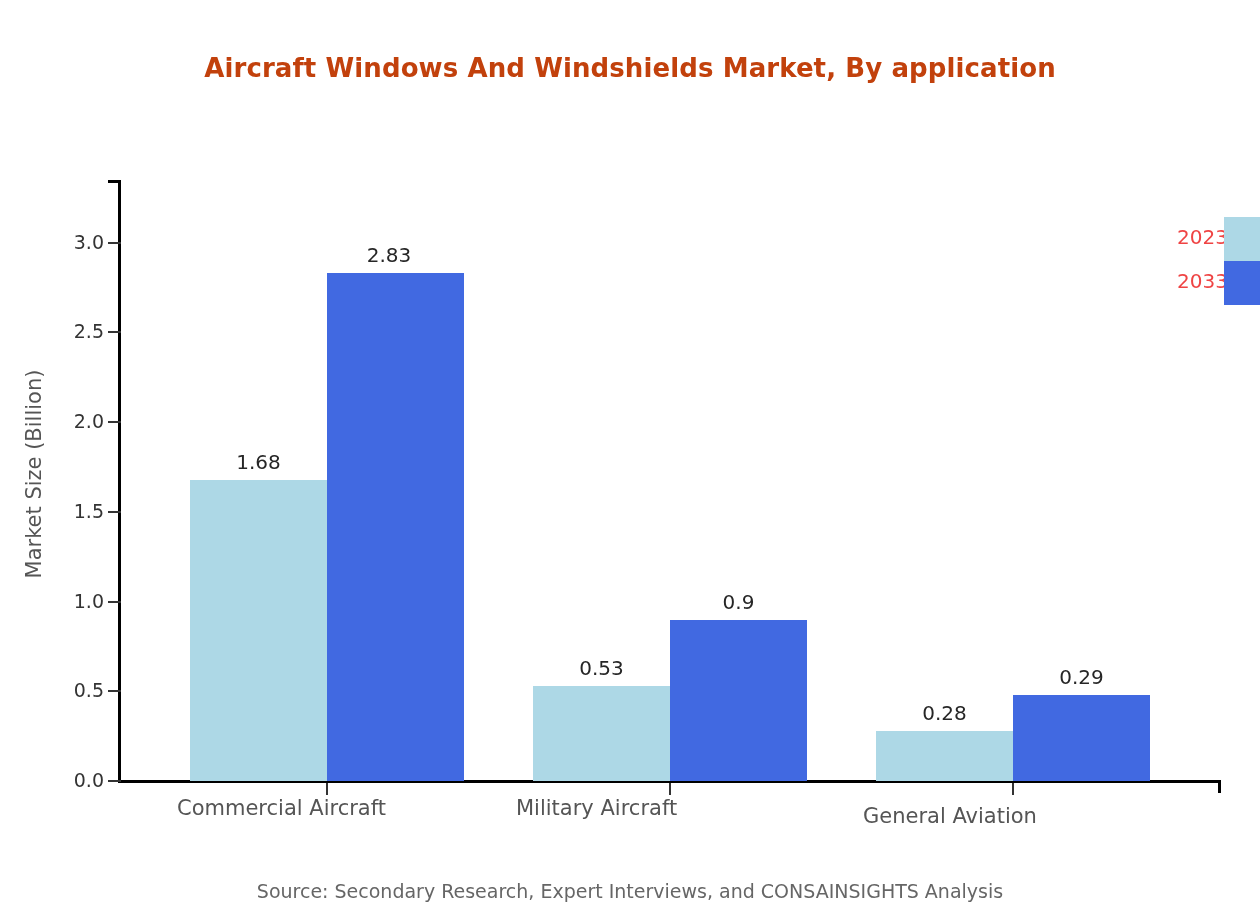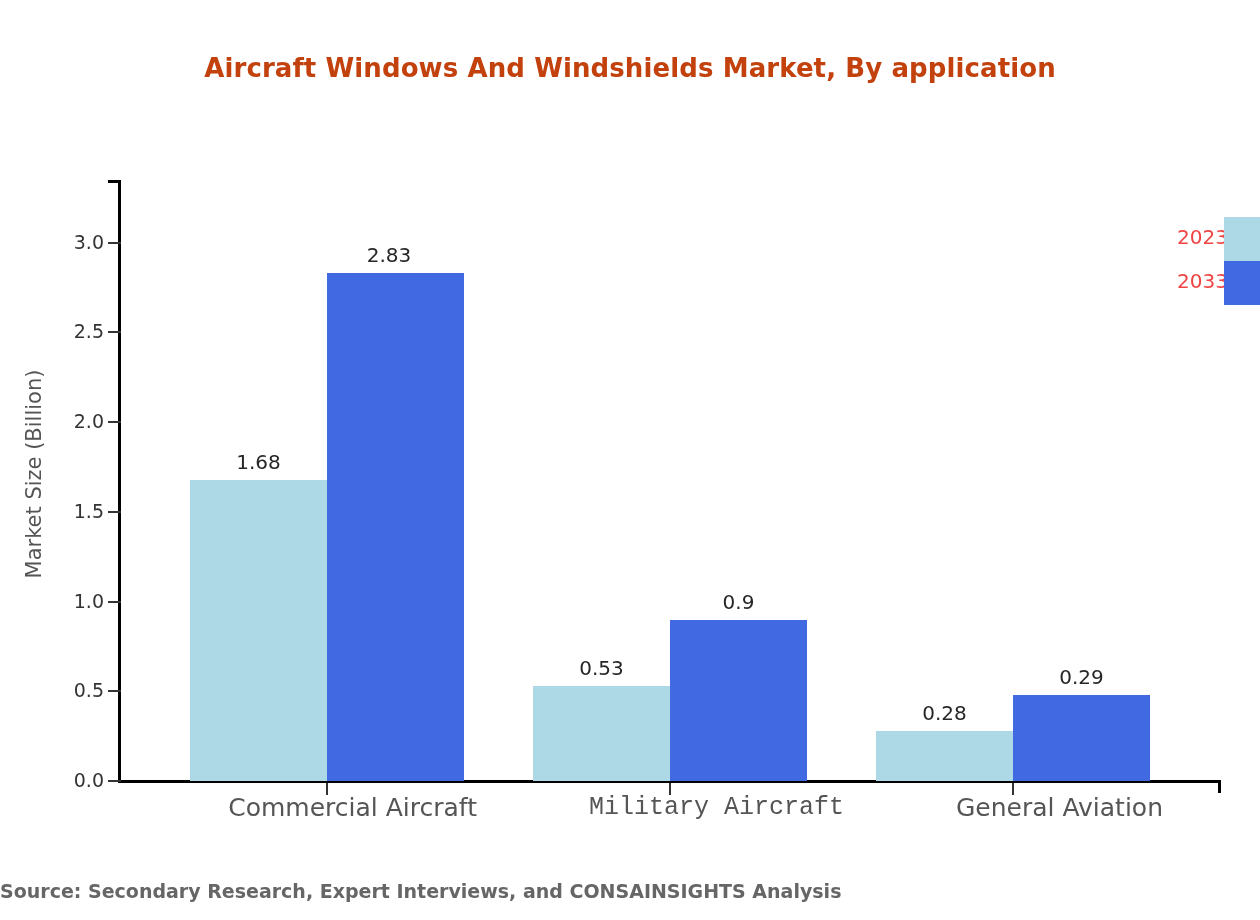--- a/index.html
+++ b/index.html
@@ -90,22 +90,22 @@
   .x-tick {
     position: absolute;
     top: 783px;
     width: 2px;
     height: 12px;
     background: #333333;
   }
   .x-tick-label {
     position: absolute;
     top: 795px;
-    text-align: right;
-    font-size: 25px;
+    text-align: left;
+    font-size: 21px;
     color: #555555;
     line-height: 26px;
   }
 
   .y-axis-title {
     position: absolute;
     left: -316px;
     top: 462px;
     width: 700px;
     text-align: center;
@@ -167,24 +167,24 @@
     width: 44px;
     height: 44px;
   }
 
   
   .source-note {
     position: absolute;
     left: 0;
     top: 879px;
     width: 1260px;
+    text-align: center;
     font-size: 19px;
     color: #666666;
     line-height: 24px;
-    font-weight: bold;
   }
 </style>
 </head>
 <body>
 
 <div id="chart-root">
 
   <div class="chart-title">
     <span class="line">Aircraft Windows And Windshields Market, By application</span>
   </div>
@@ -225,23 +225,23 @@
       <div class="bar" style="left: 876px; width: 137px; height: 50.2328px; top: 550.767px; background: rgb(173, 216, 230);"></div>
       <div class="bar-label" style="left: 864.5px; top: 522.767px;">0.28</div>
       <div class="bar" style="left: 1013px; width: 137px; height: 86.1134px; top: 514.887px; background: rgb(65, 105, 225);"></div>
       <div class="bar-label" style="left: 1001.5px; top: 486.887px;">0.29</div>
     </div>
 
   <div id="x-axis-group">
       <div class="x-tick" style="left: 326px;"></div>
       <div class="x-tick-label" style="left: 177px; width: 300px;">Commercial Aircraft</div>
       <div class="x-tick" style="left: 669px;"></div>
-      <div class="x-tick-label" style="left: 544px; width: 300px; font-family: Liberation Mono, monospace;">Military Aircraft</div>
+      <div class="x-tick-label" style="left: 516px; width: 300px;">Military Aircraft</div>
       <div class="x-tick" style="left: 1012px;"></div>
-      <div class="x-tick-label" style="left: 863px; width: 300px;">General Aviation</div>
+      <div class="x-tick-label" style="left: 863px; width: 300px; margin-top: 8px;">General Aviation</div>
     </div>
 
   <div class="legend" id="legend">
       <div class="legend-row" style="top: 0px;">
         <span class="legend-label">2023</span>
         <span class="legend-swatch" style="background: rgb(173, 216, 230);"></span>
       </div>
       <div class="legend-row" style="top: 44px;">
         <span class="legend-label">2033</span>
         <span class="legend-swatch" style="background: rgb(65, 105, 225);"></span>

